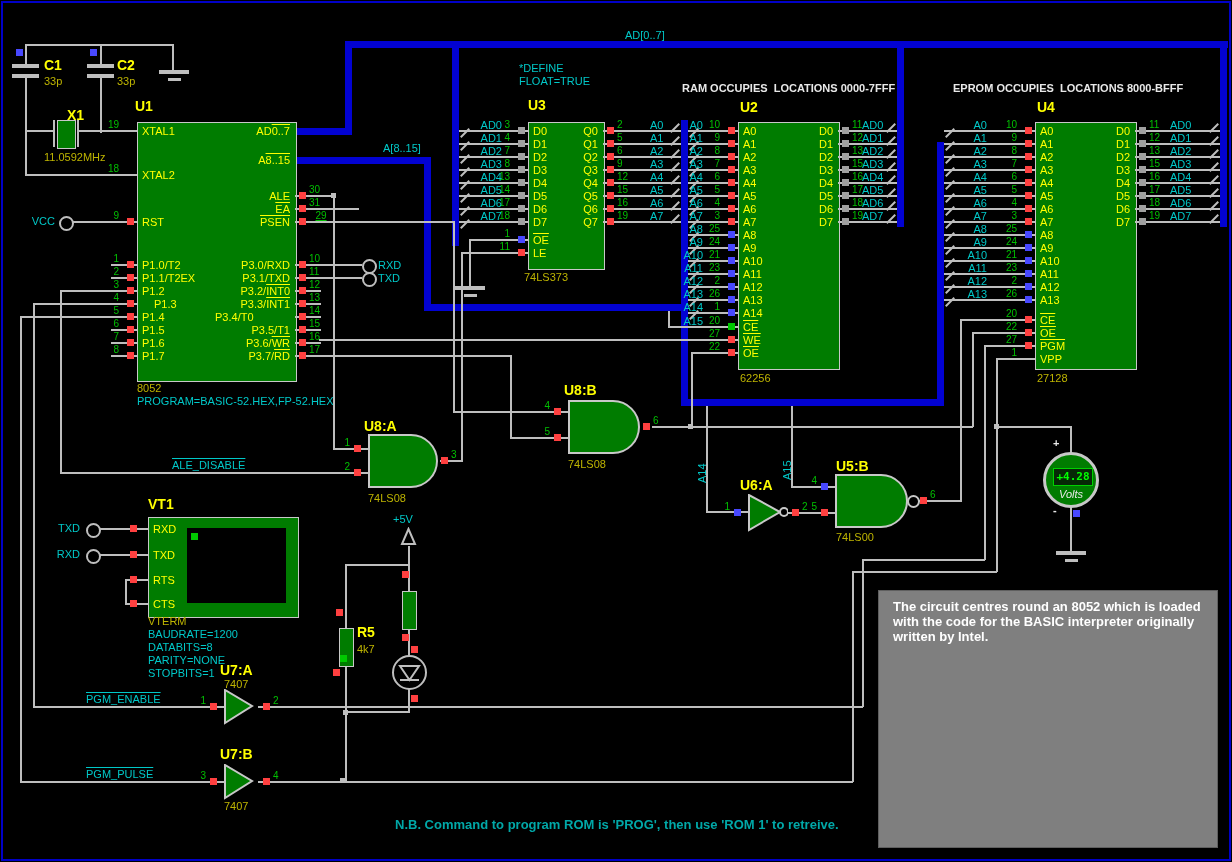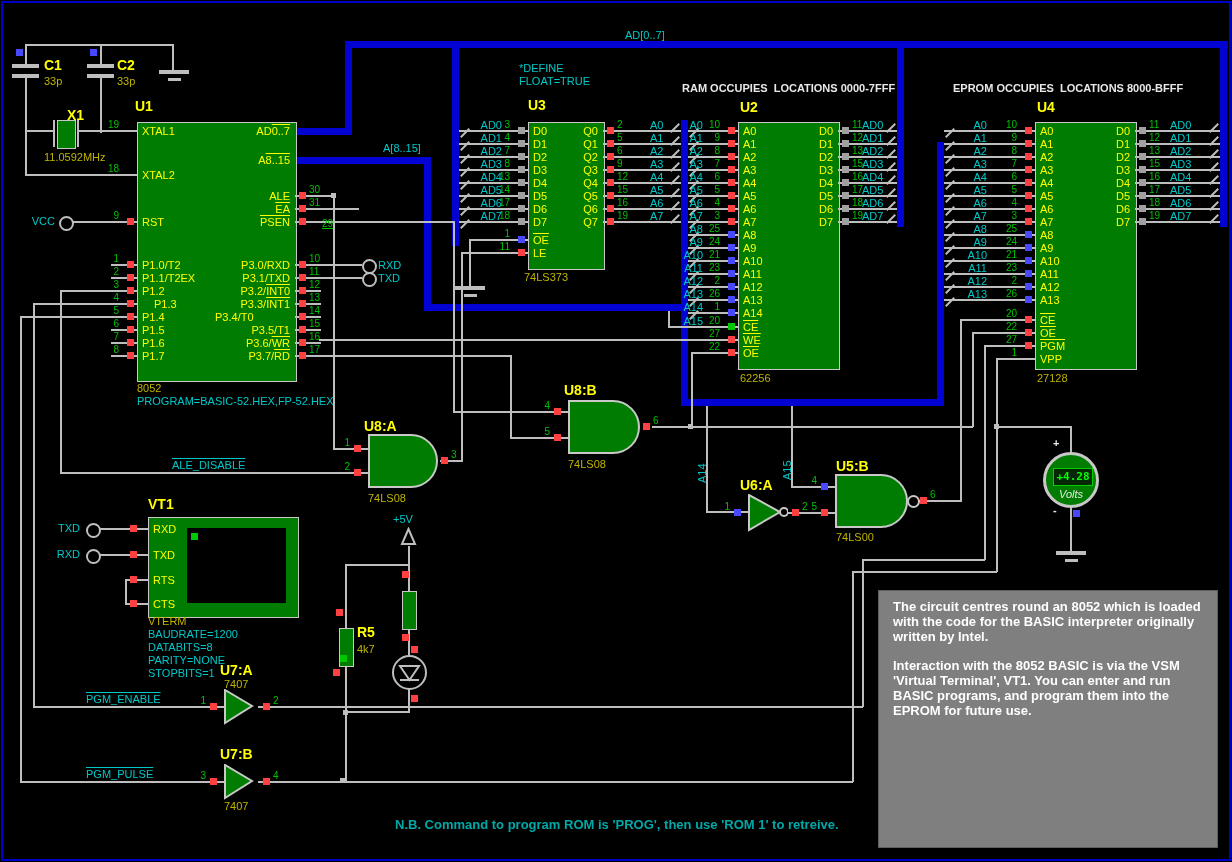--- a/index.html
+++ b/index.html
@@ -214,21 +214,21 @@
       <div class="wire" style="left: 295px; top: 195px; width: 26px; height: 2px;"></div>
       <div class="sq" style="left: 299px; top: 192px; width: 7px; height: 7px; background: rgb(255, 64, 64);"></div>
       <div class="t gn" style="left: 309px; top: 184px; width: 24px; text-align: left;">30</div>
       <div class="t yn" style="left: 215px; top: 190px; width: 75px; text-align: right;">ALE</div>
       <div class="wire" style="left: 295px; top: 208px; width: 26px; height: 2px;"></div>
       <div class="sq" style="left: 299px; top: 205px; width: 7px; height: 7px; background: rgb(255, 64, 64);"></div>
       <div class="t gn" style="left: 309px; top: 197px; width: 24px; text-align: left;">31</div>
       <div class="t yn" style="left: 215px; top: 203px; width: 75px; text-align: right;"><span class="ov">EA</span></div>
       <div class="wire" style="left: 295px; top: 221px; width: 26px; height: 2px;"></div>
       <div class="sq" style="left: 299px; top: 218px; width: 7px; height: 7px; background: rgb(255, 64, 64);"></div>
-      <div class="t gn" style="left: 309px; top: 218px; width: 24px; text-align: right; text-decoration: underline;">29</div>
+      <div class="t gn" style="left: 309px; top: 210px; width: 24px; text-align: center; text-decoration: underline;">29</div>
       <div class="t yn" style="left: 215px; top: 216px; width: 75px; text-align: right;"><span class="ov">PSEN</span></div>
       <div class="wire" style="left: 295px; top: 264px; width: 26px; height: 2px;"></div>
       <div class="sq" style="left: 299px; top: 261px; width: 7px; height: 7px; background: rgb(255, 64, 64);"></div>
       <div class="t gn" style="left: 309px; top: 253px; width: 24px; text-align: left;">10</div>
       <div class="t yn" style="left: 215px; top: 259px; width: 75px; text-align: right;">P3.0/RXD</div>
       <div class="wire" style="left: 295px; top: 277px; width: 26px; height: 2px;"></div>
       <div class="sq" style="left: 299px; top: 274px; width: 7px; height: 7px; background: rgb(255, 64, 64);"></div>
       <div class="t gn" style="left: 309px; top: 266px; width: 24px; text-align: left;">11</div>
       <div class="t yn" style="left: 215px; top: 272px; width: 75px; text-align: right;">P3.1/TXD</div>
       <div class="wire" style="left: 295px; top: 290px; width: 26px; height: 2px;"></div>
@@ -859,15 +859,14 @@
   <div class="t wh" style="left:1053px;top:437px">+</div>
   <div class="vm">
     <div class="vmdisp">+4.28</div>
     <div class="vmunit">Volts</div>
   </div>
   <div class="t wh" style="left:1053px;top:504px">-</div>
 
 
   <div class="infobox">
     <p>The circuit centres round an  8052 which is loaded with the code for the BASIC interpreter originally written by Intel.</p>
-    <p>Interaction with the 8052 BASIC is via the  VSM 'Virtual Terminal', VT1. You can enter and run BASIC programs, and program them into the EPROM for future use.</p>
   </div>
 </div>
 
 </body></html>

